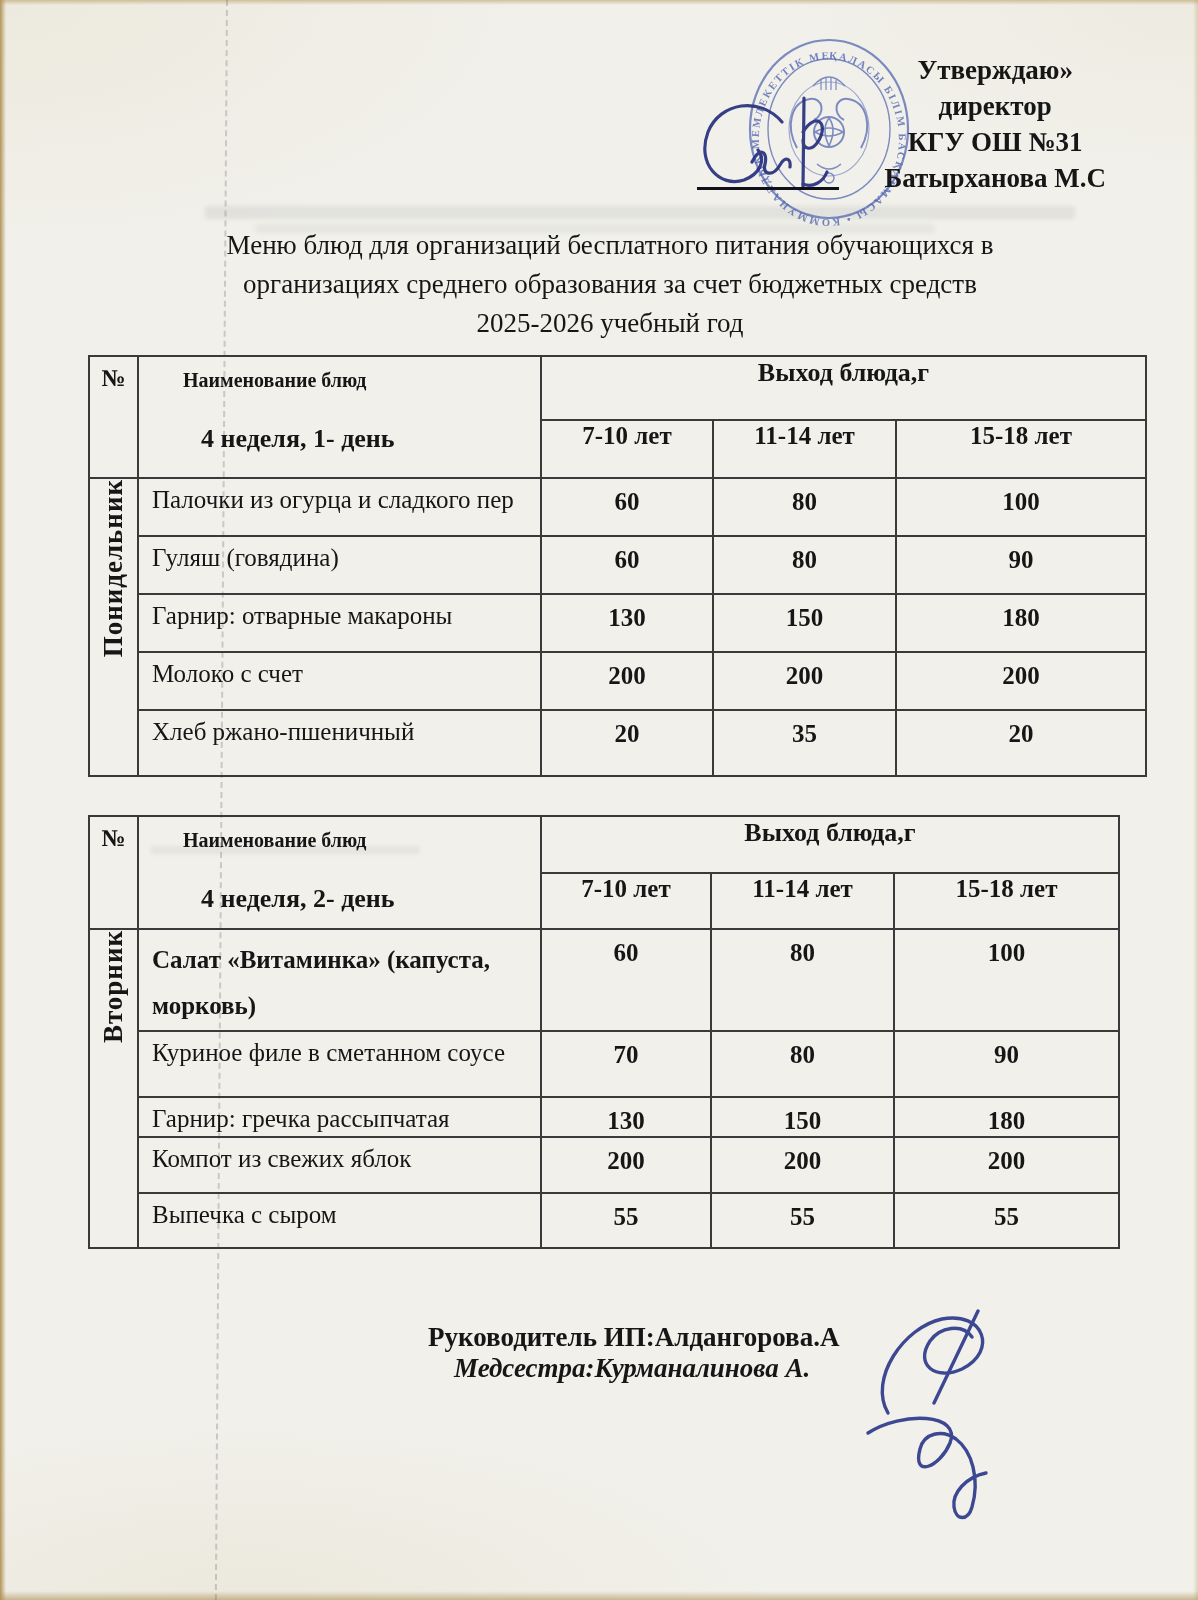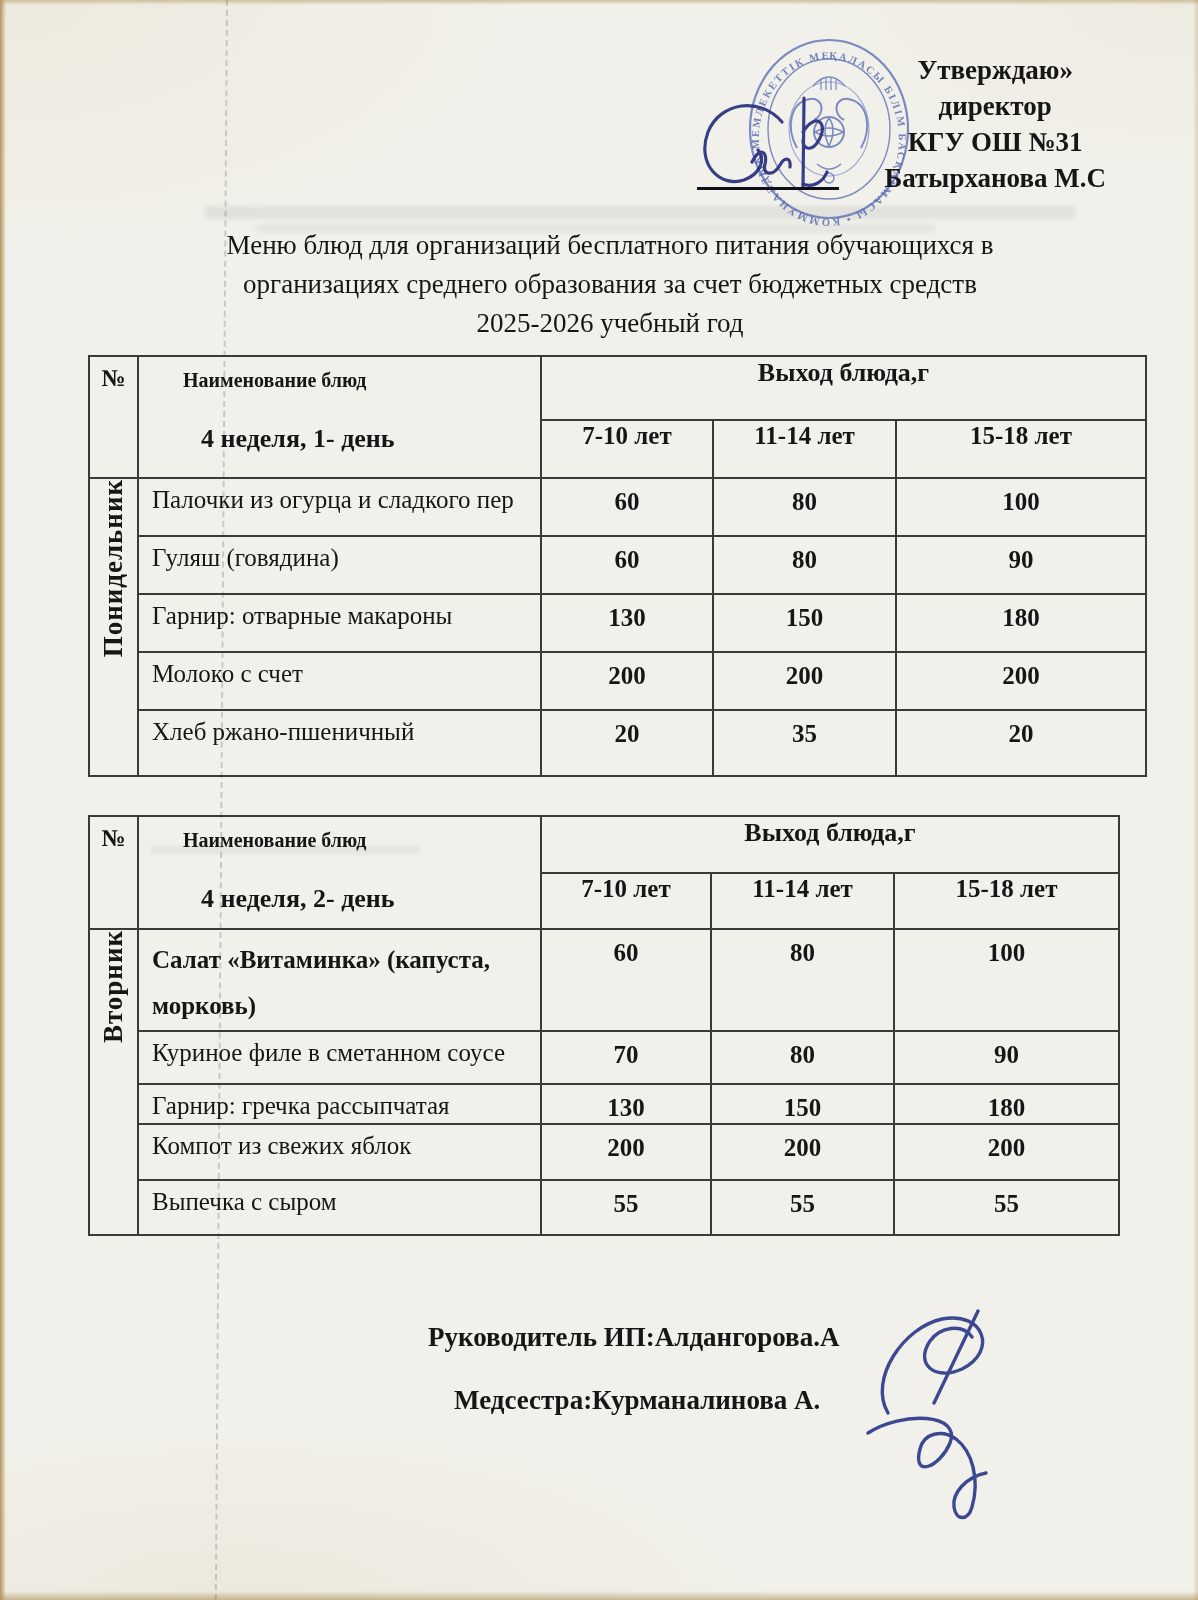--- a/index.html
+++ b/index.html
@@ -55,21 +55,21 @@
   td.day-cell{text-align:center;vertical-align:middle;padding:0;}
   .day-label{writing-mode:vertical-rl;transform:rotate(180deg);display:inline-block;
     font-weight:bold;font-size:27px;letter-spacing:1px;}
   td.dish{font-size:25px;padding:7px 2px 0 13px;}
   .clip{white-space:nowrap;overflow:hidden;}
   td.dish.bold{font-weight:bold;padding-right:30px;line-height:46px;}
   td.val{font-weight:bold;font-size:25px;text-align:center;padding-top:9px;}
 
   
   .footer-block{position:absolute;left:428px;top:1322px;font-weight:bold;font-size:27px;}
-  .footer-line2{margin-top:32px;padding-left:26px;}
+  .footer-line2{padding-left:26px;font-style:italic;}
 
   
   .stamp{position:absolute;left:733px;top:28px;width:192px;height:202px;}
   .sig1{position:absolute;left:686px;top:88px;width:172px;height:118px;}
   .sig1-underline{position:absolute;left:697px;top:187px;width:142px;height:3px;background:#101018;}
   .sig2{position:absolute;left:850px;top:1293px;width:180px;height:235px;}
 </style>
 </head>
 <body>
 
@@ -224,21 +224,21 @@
     </tr>
     <tr style="height:102px">
       <td class="day-cell" rowspan="5">
         <div class="day-label">Вторник</div>
       </td>
       <td class="dish bold">Салат «Витаминка» (капуста, морковь)</td>
       <td class="val">60</td>
       <td class="val">80</td>
       <td class="val">100</td>
     </tr>
-    <tr style="height:53px">
+    <tr style="height:66px">
       <td class="dish">
             <div class="clip">Куриное филе в сметанном соусе</div>
           </td>
       <td class="val">70</td>
       <td class="val">80</td>
       <td class="val">90</td>
     </tr>
     <tr style="height:40px">
       <td class="dish">
             <div class="clip">Гарнир: гречка рассыпчатая</div>

